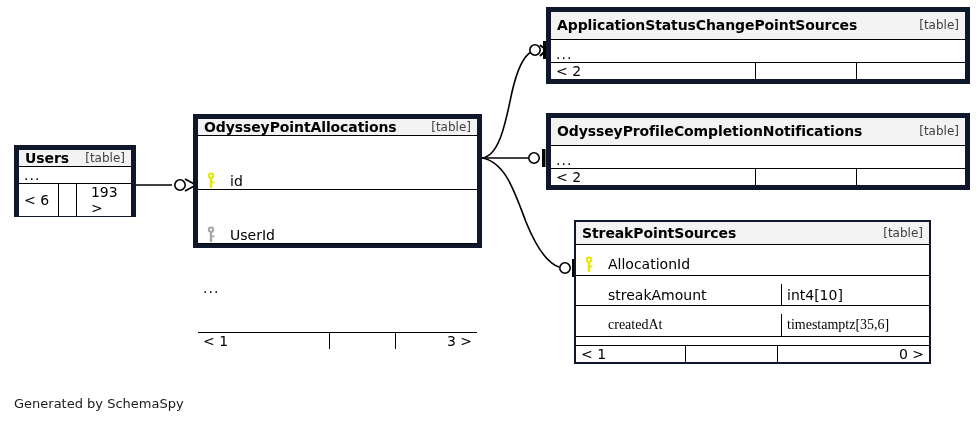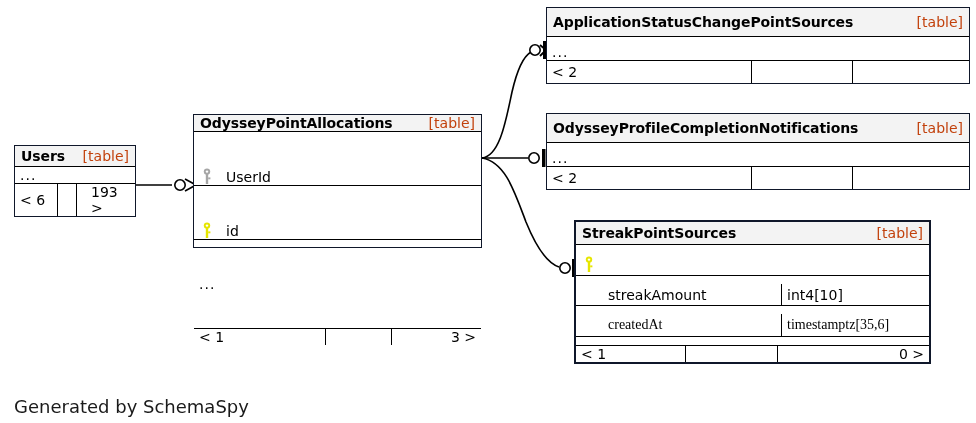--- a/index.html
+++ b/index.html
@@ -14,21 +14,21 @@
     background: #ffffff;
     font-family: "DejaVu Sans", "Liberation Sans", sans-serif;
     overflow: hidden;
   }
 
   
   .table-box {
     position: absolute;
     box-sizing: border-box;
     background: #ffffff;
-    border: 1px solid #0f172a;
+    border: 5px solid #0f172a;
     display: flex;
     flex-direction: column;
   }
   .table-box.focal {
     border-width: 2px;
   }
 
   .tbl-header {
     box-sizing: border-box;
     background: #f3f3f3;
@@ -39,22 +39,22 @@
     padding: 0 6px;
     white-space: nowrap;
   }
   .tbl-name {
     font-weight: bold;
     font-size: 14px;
     color: #000000;
     letter-spacing: -0.1px;
   }
   .tbl-tag {
-    font-size: 14px;
-    color: #c2410c;
+    font-size: 12px;
+    color: #404040;
     padding-left: 8px;
   }
 
   .tbl-row {
     box-sizing: border-box;
     display: flex;
     align-items: center;
     border-bottom: 1px solid #000000;
     background: #ffffff;
     white-space: nowrap;
@@ -117,21 +117,21 @@
   .foot-cell:last-child { border-right: none; margin-left: 9px; }
   .foot-left   { justify-content: flex-start; }
   .foot-right  { justify-content: flex-end; }
 
   
   .key-ico { display: block; }
 
   
   #credit {
     position: absolute;
-    font-size: 18px;
+    font-size: 13px;
     color: #1a1a1a;
   }
 
   #wires {
     position: absolute;
     left: 0;
     top: 0;
     width: 976px;
     height: 423px;
     pointer-events: none;
@@ -178,96 +178,97 @@
       <div class="foot-cell foot-left" style="width:46px;">&lt; 6</div>
       <div class="foot-cell" style="width:20px;"></div>
       <div class="foot-cell foot-right" style="flex:1 1 auto;">193 &gt;</div>
     </div>
   </div>
 
   <div class="table-box" style="left:193px; top:114px; width:289px; height:134px;gap:36px;">
     <div class="tbl-header" style="height:29px;">
       <span class="tbl-name">OdysseyPointAllocations</span>
       <span class="tbl-tag">[table]</span>
+    </div>
+
+    <div class="tbl-row" style="height:28px;">
+      <span class="cell-key">
+        <svg class="key-ico" width="10" height="17" viewBox="0 0 10 17">
+          <circle cx="5" cy="3.6" r="3.2" fill="#e6e600"></circle>
+          <circle cx="5" cy="3.6" r="1.2" fill="#ffffff"></circle>
+          <rect x="3.8" y="5.6" width="2.4" height="10.4" fill="#e6e600"></rect>
+          <rect x="6.2" y="9.4" width="2.2" height="1.9" fill="#e6e600"></rect>
+        </svg>
+      </span>
+      <span class="cell-colname">id</span>
     </div>
 
     <div class="tbl-row" style="height:28px;">
       <span class="cell-key">
         <svg class="key-ico" width="10" height="17" viewBox="0 0 10 17">
           <circle cx="5" cy="3.6" r="3.2" fill="#a6a6a6"></circle>
           <circle cx="5" cy="3.6" r="1.2" fill="#ffffff"></circle>
           <rect x="3.8" y="5.6" width="2.4" height="10.4" fill="#a6a6a6"></rect>
           <rect x="6.2" y="9.4" width="2.2" height="1.9" fill="#a6a6a6"></rect>
         </svg>
       </span>
       <span class="cell-colname">UserId</span>
     </div>
 
+    <div class="tbl-row row-ellipsis" style="height:22px; border-bottom:none;">...</div>
+
+    <div class="tbl-footer">
+      <div class="foot-cell foot-left" style="width:132px;">&lt; 1</div>
+      <div class="foot-cell" style="width:66px;"></div>
+      <div class="foot-cell foot-right" style="flex:1 1 auto;">3 &gt;</div>
+    </div>
+  </div>
+
+  <div class="table-box" style="left:546px; top:7px; width:424px; height:77px;">
+    <div class="tbl-header" style="height:29px;">
+      <span class="tbl-name">ApplicationStatusChangePointSources</span>
+      <span class="tbl-tag">[table]</span>
+    </div>
+    <div class="tbl-row row-ellipsis" style="height:23px; border-bottom:none;">...</div>
+    <div class="tbl-footer">
+      <div class="foot-cell foot-left" style="width:205px;">&lt; 2</div>
+      <div class="foot-cell" style="width:101px;"></div>
+      <div class="foot-cell" style="flex:1 1 auto;"></div>
+    </div>
+  </div>
+
+  <div class="table-box" style="left:546px; top:113px; width:424px; height:77px;">
+    <div class="tbl-header" style="height:29px;gap:32px;">
+      <span class="tbl-name">OdysseyProfileCompletionNotifications</span>
+      <span class="tbl-tag">[table]</span>
+    </div>
+    <div class="tbl-row row-ellipsis" style="height:23px; border-bottom:none;">...</div>
+    <div class="tbl-footer">
+      <div class="foot-cell foot-left" style="width:205px;">&lt; 2</div>
+      <div class="foot-cell" style="width:101px;"></div>
+      <div class="foot-cell" style="flex:1 1 auto;"></div>
+    </div>
+  </div>
+
+  <div class="table-box focal" style="left:574px; top:220px; width:357px; height:144px;gap:8px;">
+    <div class="tbl-header" style="height:29px;">
+      <span class="tbl-name">StreakPointSources</span>
+      <span class="tbl-tag">[table]</span>
+    </div>
+
     <div class="tbl-row" style="height:28px;">
       <span class="cell-key">
         <svg class="key-ico" width="10" height="17" viewBox="0 0 10 17">
           <circle cx="5" cy="3.6" r="3.2" fill="#e6e600"></circle>
           <circle cx="5" cy="3.6" r="1.2" fill="#ffffff"></circle>
           <rect x="3.8" y="5.6" width="2.4" height="10.4" fill="#e6e600"></rect>
           <rect x="6.2" y="9.4" width="2.2" height="1.9" fill="#e6e600"></rect>
         </svg>
       </span>
-      <span class="cell-colname">id</span>
-    </div>
-
-    <div class="tbl-row row-ellipsis" style="height:22px; border-bottom:none;">...</div>
-
-    <div class="tbl-footer">
-      <div class="foot-cell foot-left" style="width:132px;">&lt; 1</div>
-      <div class="foot-cell" style="width:66px;"></div>
-      <div class="foot-cell foot-right" style="flex:1 1 auto;">3 &gt;</div>
-    </div>
-  </div>
-
-  <div class="table-box" style="left:546px; top:7px; width:424px; height:77px;">
-    <div class="tbl-header" style="height:29px;">
-      <span class="tbl-name">ApplicationStatusChangePointSources</span>
-      <span class="tbl-tag">[table]</span>
-    </div>
-    <div class="tbl-row row-ellipsis" style="height:23px; border-bottom:none;">...</div>
-    <div class="tbl-footer">
-      <div class="foot-cell foot-left" style="width:205px;">&lt; 2</div>
-      <div class="foot-cell" style="width:101px;"></div>
-      <div class="foot-cell" style="flex:1 1 auto;"></div>
-    </div>
-  </div>
-
-  <div class="table-box" style="left:546px; top:113px; width:424px; height:77px;">
-    <div class="tbl-header" style="height:29px;gap:32px;">
-      <span class="tbl-name">OdysseyProfileCompletionNotifications</span>
-      <span class="tbl-tag">[table]</span>
-    </div>
-    <div class="tbl-row row-ellipsis" style="height:23px; border-bottom:none;">...</div>
-    <div class="tbl-footer">
-      <div class="foot-cell foot-left" style="width:205px;">&lt; 2</div>
-      <div class="foot-cell" style="width:101px;"></div>
-      <div class="foot-cell" style="flex:1 1 auto;"></div>
-    </div>
-  </div>
-
-  <div class="table-box focal" style="left:574px; top:220px; width:357px; height:144px;gap:8px;">
-    <div class="tbl-header" style="height:29px;">
-      <span class="tbl-name">StreakPointSources</span>
-      <span class="tbl-tag">[table]</span>
-    </div>
-
-    <div class="tbl-row" style="height:28px;">
-      <span class="cell-key">
-        <svg class="key-ico" width="10" height="17" viewBox="0 0 10 17">
-          <circle cx="5" cy="3.6" r="3.2" fill="#e6e600"></circle>
-          <circle cx="5" cy="3.6" r="1.2" fill="#ffffff"></circle>
-          <rect x="3.8" y="5.6" width="2.4" height="10.4" fill="#e6e600"></rect>
-          <rect x="6.2" y="9.4" width="2.2" height="1.9" fill="#e6e600"></rect>
-        </svg>
-      </span>
+      <span class="cell-colname">AllocationId</span>
     </div>
 
     <div class="tbl-row" style="height:28px;">
       <span class="cell-key"></span>
       <span class="cell-colname">streakAmount</span>
       <span class="cell-type" style="width:148px;">int4[10]</span>
     </div>
 
     <div class="tbl-row" style="height:28px;font-family:Liberation Serif, serif;">
       <span class="cell-key"></span>

